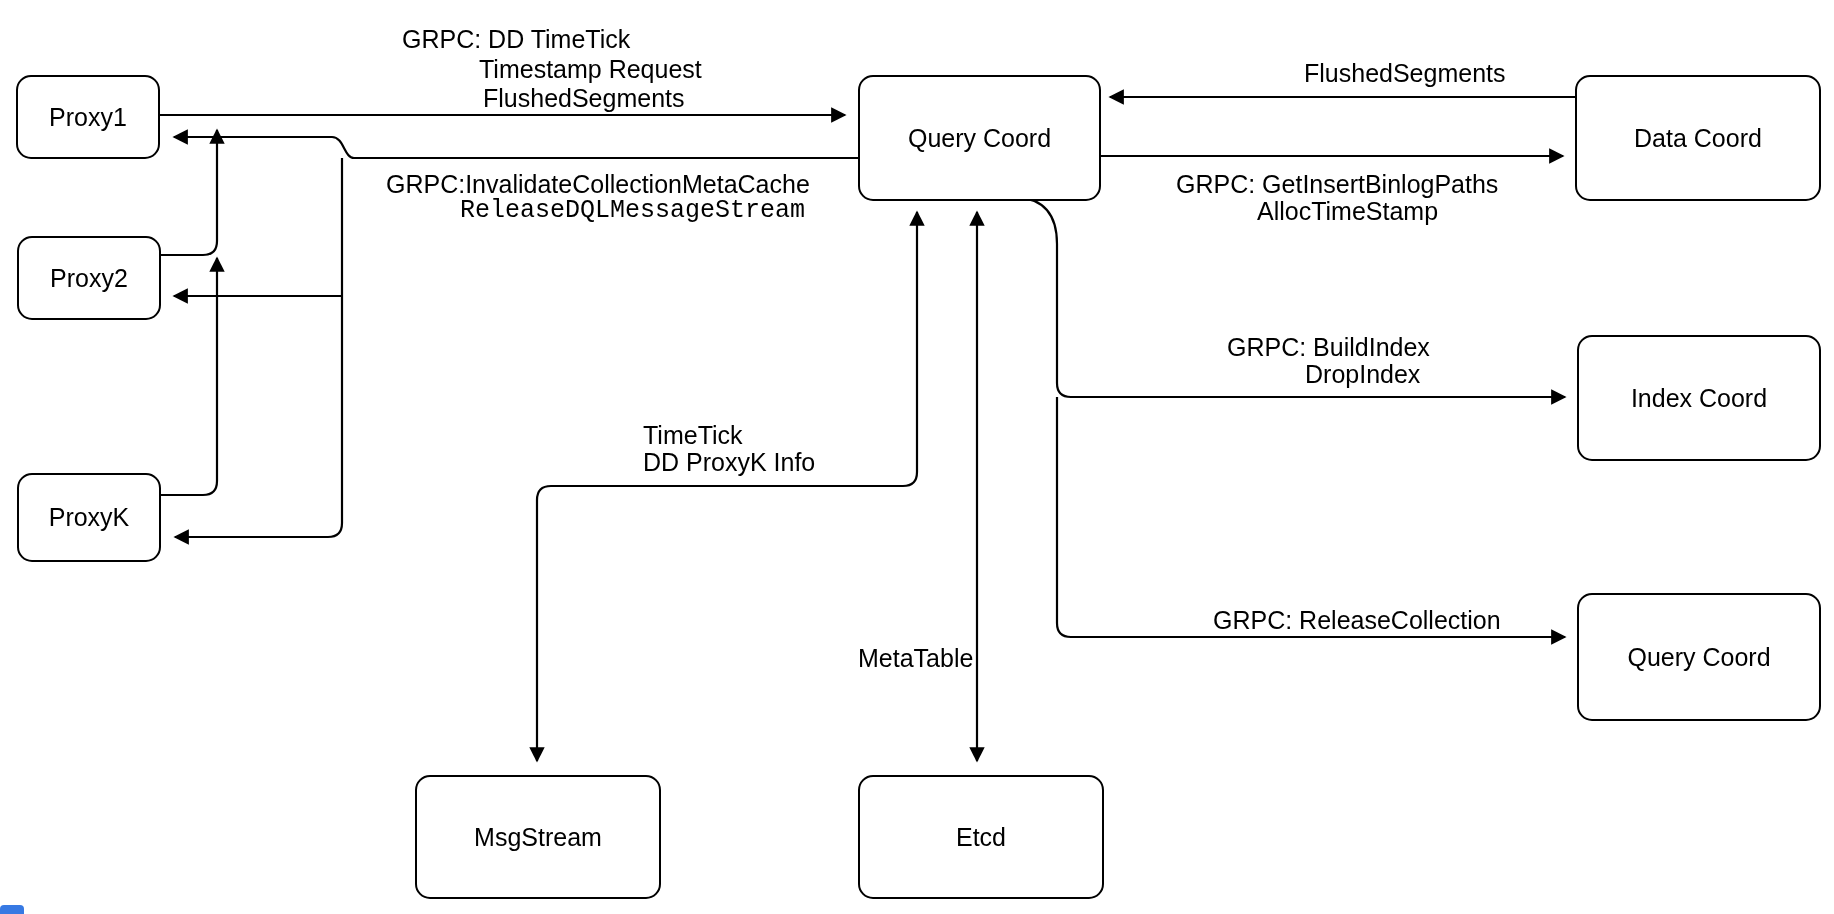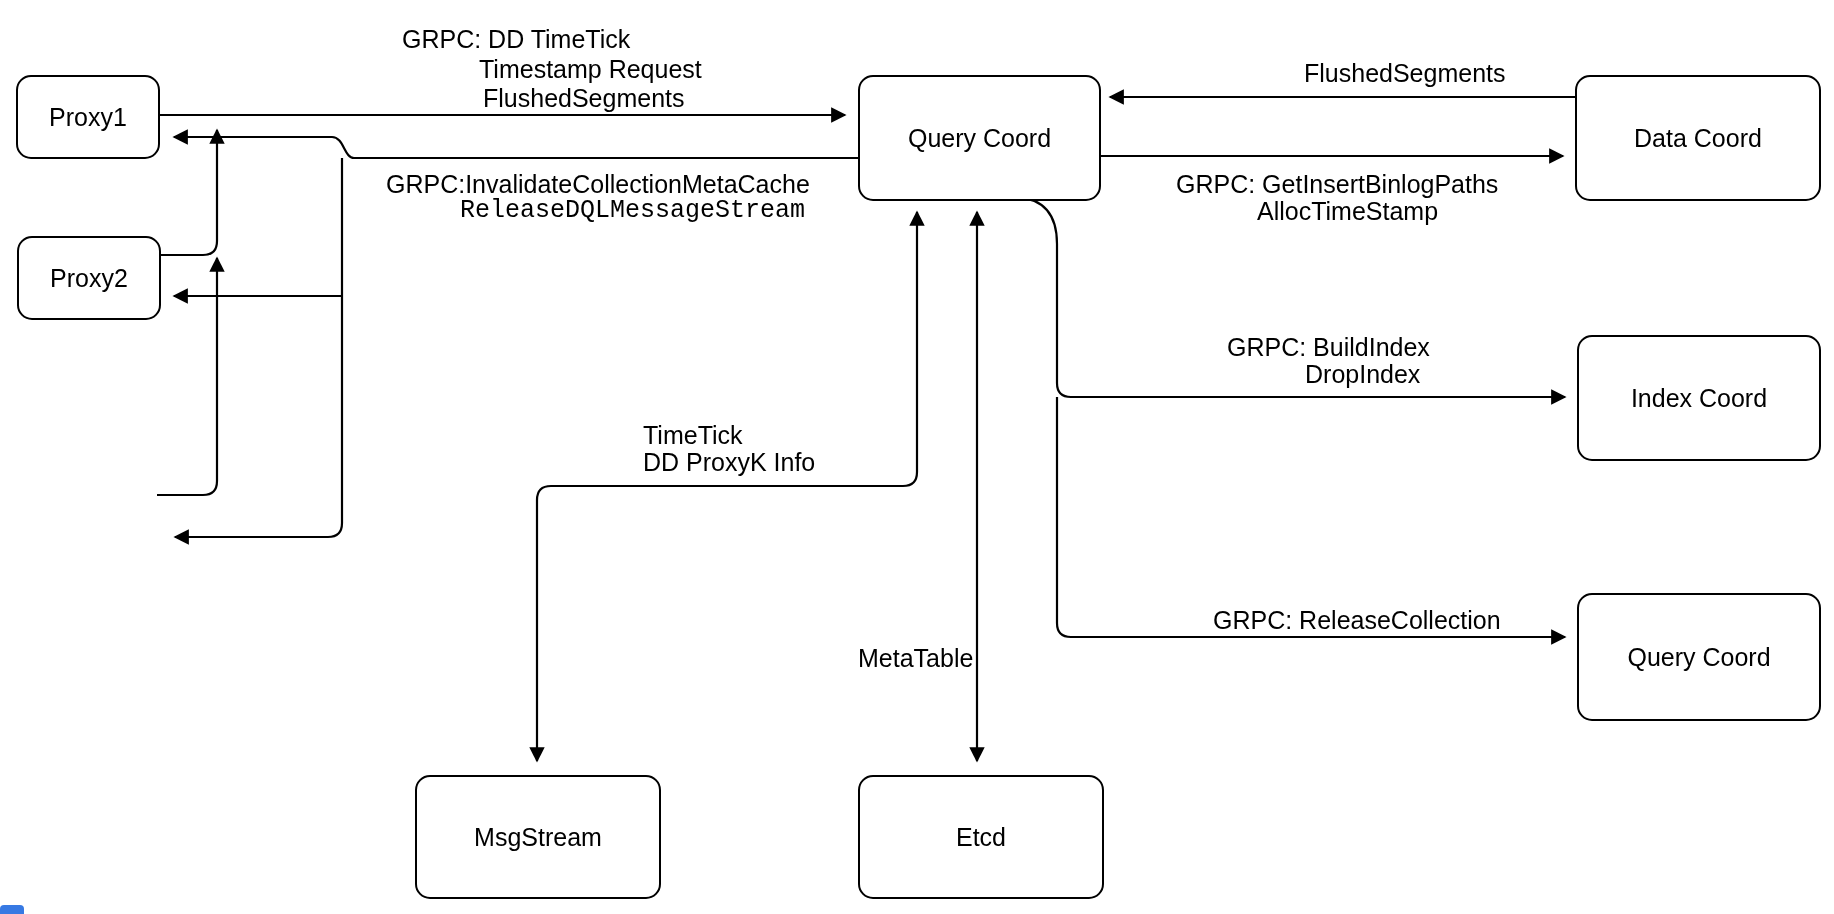--- a/index.html
+++ b/index.html
@@ -54,20 +54,23 @@
     <path d="M917,212 V472 Q917,486 903,486 H551 Q537,486 537,500 V761" marker-start="url(#arrow)" marker-end="url(#arrow)"></path>
     <path d="M977,212 V761" marker-start="url(#arrow)" marker-end="url(#arrow)"></path>
   </svg>
 
   <div class="node n-proxy1">
     <span>Proxy1</span>
   </div>
   <div class="node n-proxy2">
     <span>Proxy2</span>
   </div>
+  <div class="node n-proxyk">
+    <span>ProxyK</span>
+  </div>
   <div class="node n-root">
     <span>Query Coord</span>
   </div>
   <div class="node n-data">
     <span>Data Coord</span>
   </div>
   <div class="node n-index">
     <span>Index Coord</span>
   </div>
   <div class="node n-query">

